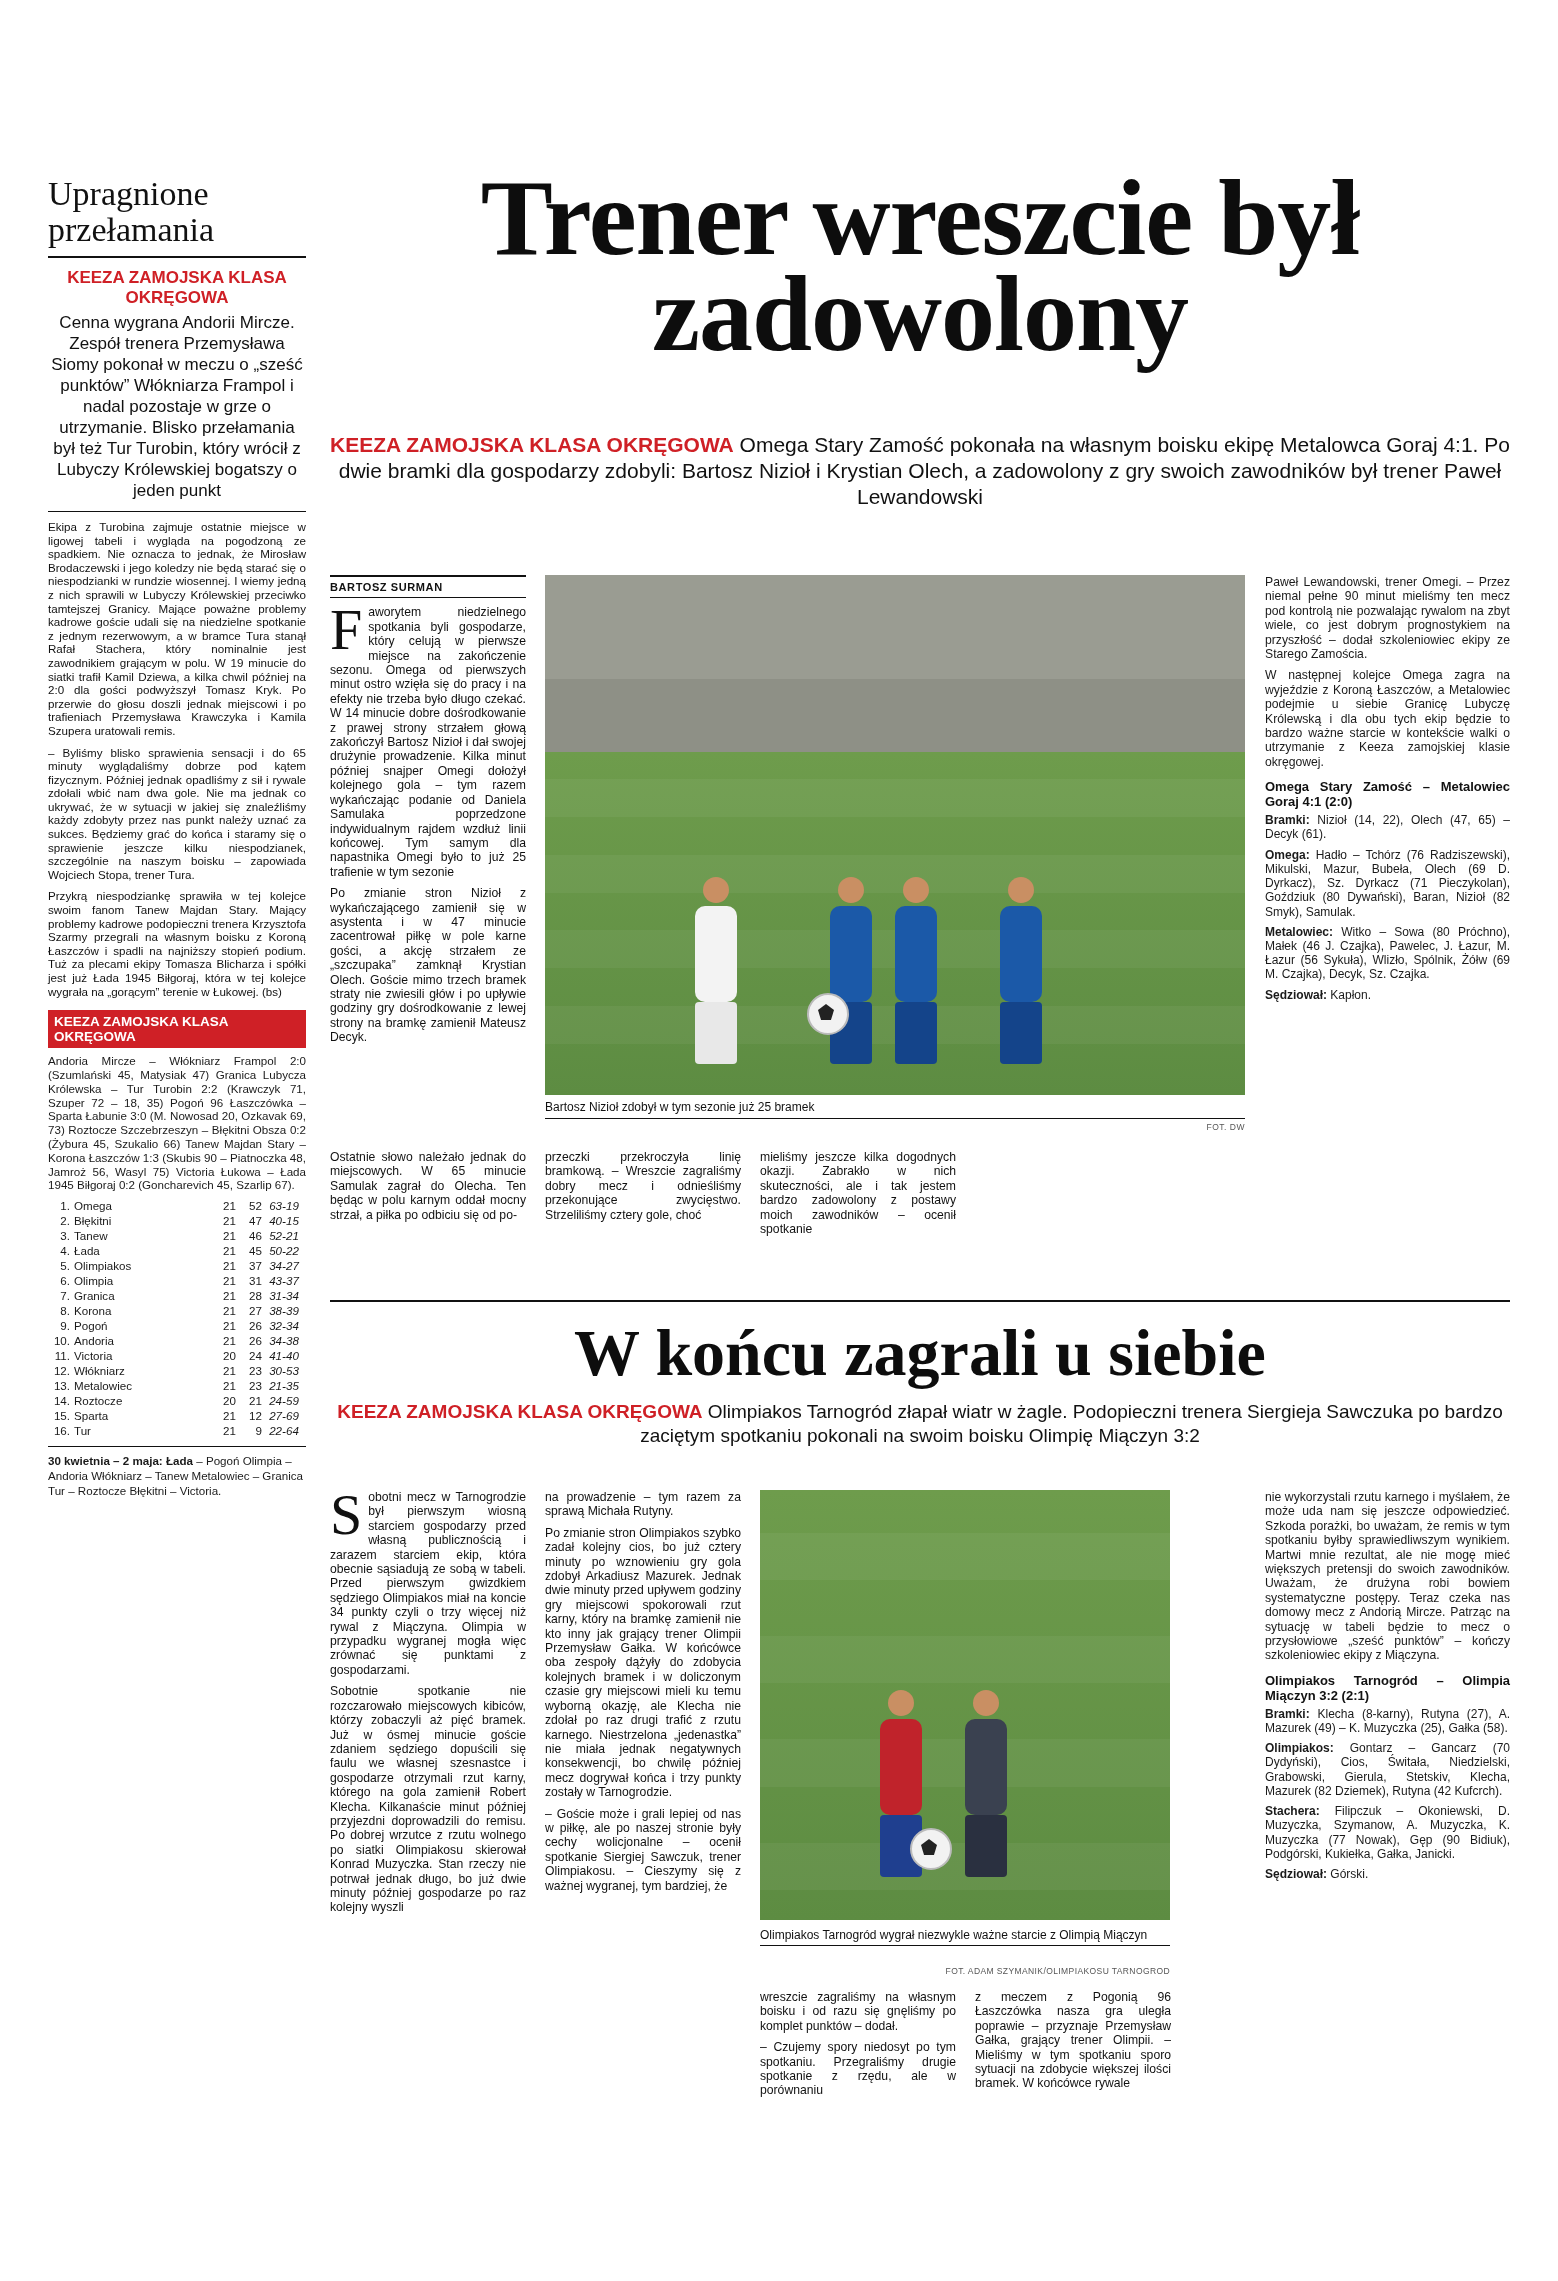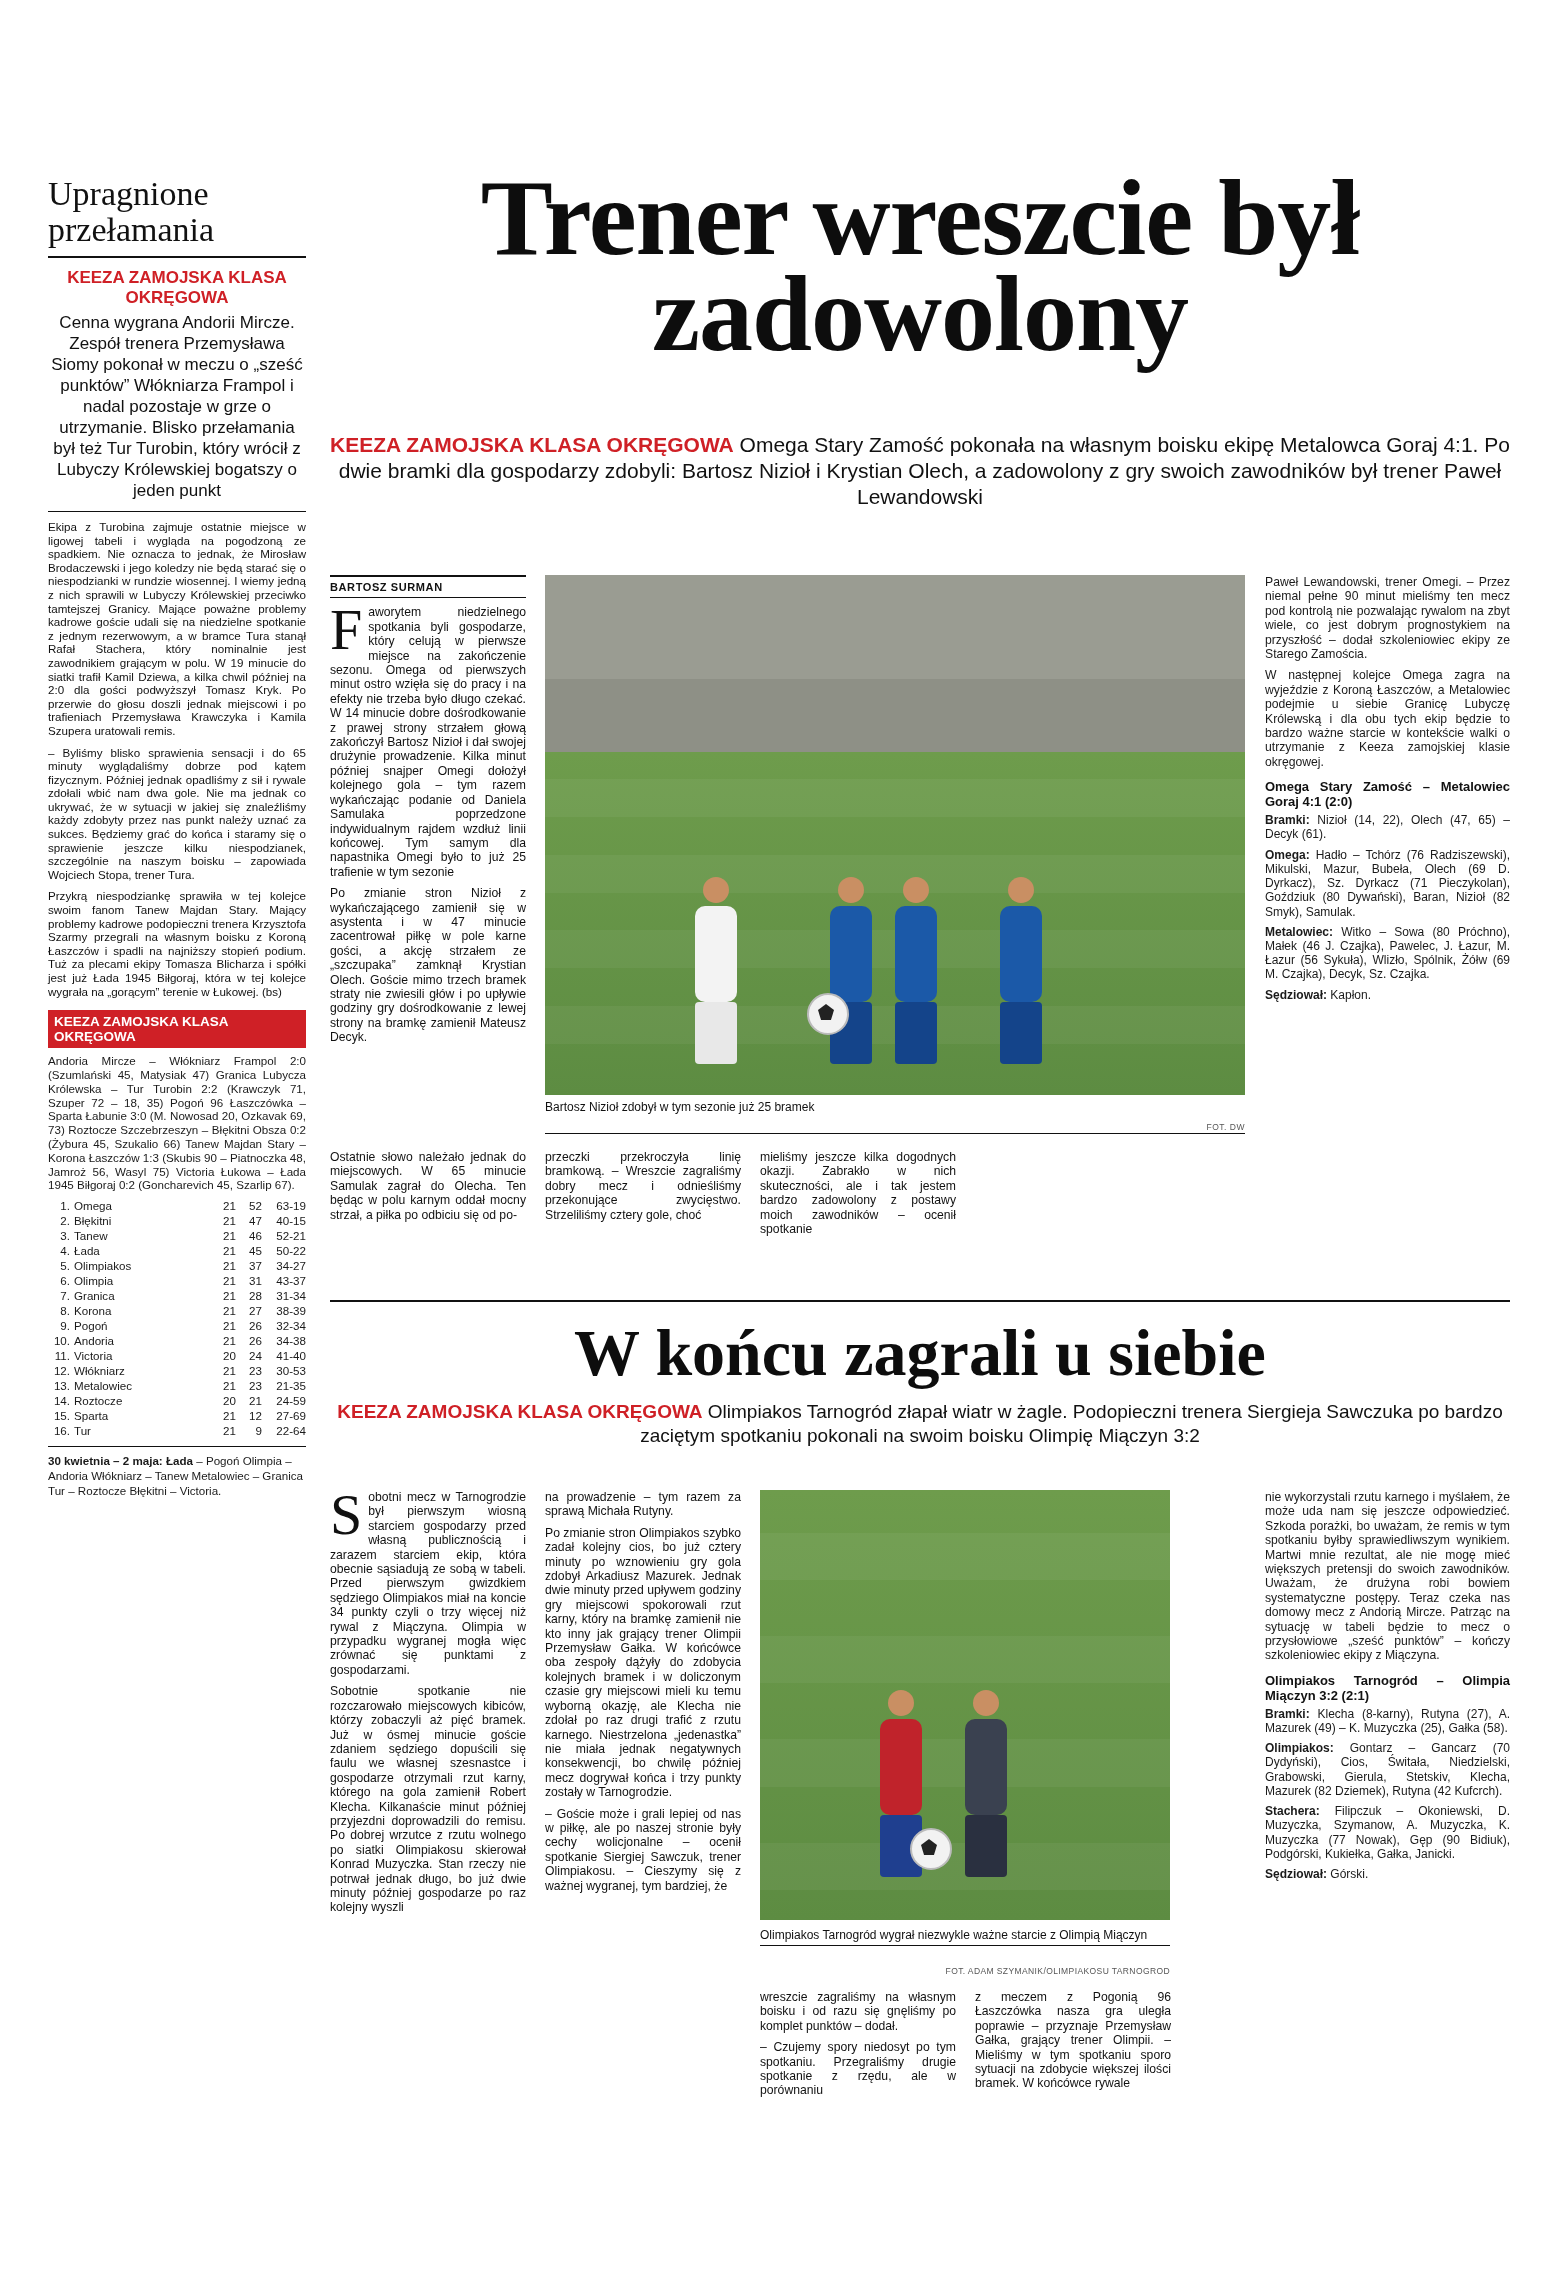--- a/index.html
+++ b/index.html
@@ -82,21 +82,21 @@
   .rail-results{
     font-size:11.6px;line-height:13.8px;text-align:justify;margin-top:6px;
   }
   .rail-table{
     width:100%;border-collapse:collapse;font-size:11.6px;margin-top:6px;
   }
   .rail-table td{padding:1px 0;}
   .rail-table .pos{width:22px;text-align:right;padding-right:4px;}
   .rail-table .team{text-align:left;}
   .rail-table .num{width:26px;text-align:right;}
-  .rail-table .goals{width:44px;text-align:right;}
+  .rail-table .goals{width:44px;text-align:center;font-style:italic;}
   .rail-next{
     font-size:11.6px;line-height:15px;margin-top:8px;
     border-top:1px solid #111;padding-top:6px;
   }
 
   
   .headline{
     position:absolute;left:330px;top:170px;width:1180px;
     font-family:"Liberation Serif", serif;
     font-weight:bold;
@@ -126,21 +126,21 @@
     float:left;font-size:58px;line-height:46px;padding:2px 6px 0 0;font-weight:normal;
   }
   .a1c1{left:330px;top:575px;width:196px;}
   .photo1{
     position:absolute;left:545px;top:575px;width:700px;height:520px;
     background:linear-gradient(#7fa65c,#6f9a4f);
     overflow:hidden;
   }
   .photo1-cap{
     position:absolute;left:545px;top:1100px;width:700px;
-    font-size:12px;color:#111;border-bottom:1px solid #111;padding-bottom:19px;
+    font-size:12px;color:#111;border-bottom:1px solid #111;padding-bottom:4px;
   }
   .photo1-credit{
     position:absolute;left:545px;top:1122px;width:700px;
     text-align:right;font-size:8.5px;color:#555;letter-spacing:.5px;
   }
   .a1c2{left:330px;top:1150px;width:196px;}
   .a1c3{left:545px;top:1150px;width:196px;}
   .a1c4{left:760px;top:1150px;width:196px;}
   .a1right{
     position:absolute;left:1265px;top:575px;width:245px;

